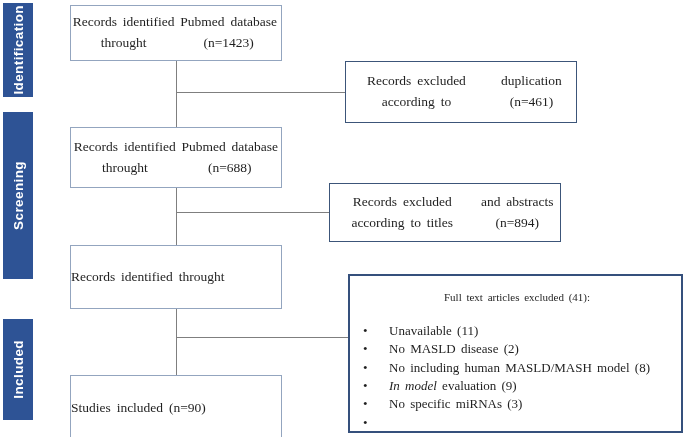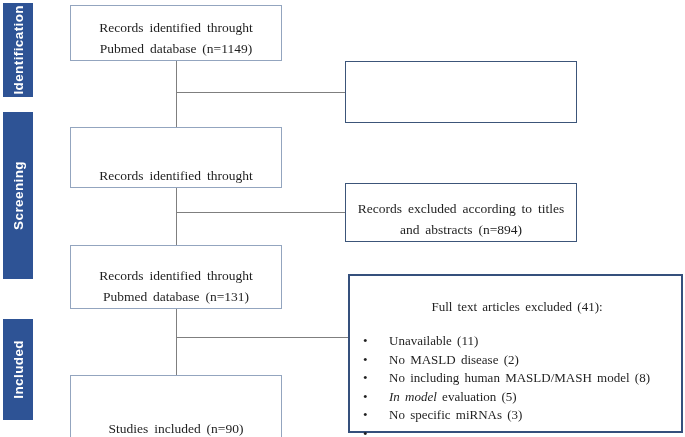--- a/index.html
+++ b/index.html
@@ -36,54 +36,54 @@
   .bar-identification { top: 3px;   height: 94px;  }
   .bar-screening      { top: 112px; height: 167px; }
   .bar-included       { top: 319px; height: 101px; }
 
   
   .box {
     position: absolute;
     background: #ffffff;
     box-sizing: border-box;
     display: flex;
-    flex-direction: column;
+    flex-direction: row;
     align-items: center;
-    justify-content: flex-end;
+    justify-content: space-between;
     text-align: center;
     font-size: 13.5px;
     line-height: 1.55;
     word-spacing: 2.5px;
   }
   .box-light { border: 1.5px solid #93a5bf; }
   .box-dark  { border: 1.5px solid #3c5579; }
 
   .box-main { left: 70px; width: 212px; }
   .box-1 { top: 5px;   height: 56px; }
   .box-2 { top: 127px; height: 61px; }
   .box-3 { top: 245px; height: 64px; }
   .box-4 { top: 375px; height: 66px; }
 
   .box-r1 { left: 345px; top: 61px;  width: 232px; height: 62px; }
-  .box-r2 { left: 345px; top: 183px; width: 232px; height: 59px; }
+  .box-r2 { left: 329px; top: 183px; width: 232px; height: 59px; }
 
   .box-r3 {
     left: 348px; top: 274px; width: 335px; height: 159px;
     border: 2px solid #35507c;
     display: block;
     text-align: left;
     padding: 12px 6px 6px 9px;
     font-size: 13px;
     line-height: 1.42;
     word-spacing: 2px;
   }
   .box-r3 .ft-title {
     text-align: center;
-    margin: 10px 0 16px 0;
-    font-size: 13px;
+    margin: 2px 0 16px 0;
+    font-size: 11px;
   }
   .ft-list { list-style: none; margin: 0; padding: 0; }
   .ft-list li { display: flex; align-items: baseline; }
   .ft-list .blt { width: 26px; flex: 0 0 26px; text-align: left; padding-left: 4px; }
 
   
   .conn { position: absolute; background: #7f7f7f; }
   .conn.v { width: 1px; }
   .conn.h { height: 1px; }
   .conn-v1 { left: 176px; top: 61px;  height: 66px; }
@@ -110,34 +110,36 @@
 
   <div class="conn v conn-v1"></div>
   <div class="conn h conn-h1"></div>
   <div class="conn v conn-v2"></div>
   <div class="conn h conn-h2"></div>
   <div class="conn v conn-v3"></div>
   <div class="conn h conn-h3"></div>
 
   <div class="box box-light box-main box-1">
     <span>Records identified throught</span>
-    <span>Pubmed database (n=1149)</span>
+    <span>Pubmed database (n=1423)</span>
   </div>
   <div class="box box-light box-main box-2">
     <span>Records identified throught</span>
+    <span>Pubmed database (n=688)</span>
   </div>
   <div class="box box-light box-main box-3">
     <span>Records identified throught</span>
-    <span>Pubmed database (n=131)</span>
   </div>
   <div class="box box-light box-main box-4">
     <span>Studies included (n=90)</span>
   </div>
 
   <div class="box box-dark box-r1">
+    <span>Records excluded according to</span>
+    <span>duplication (n=461)</span>
   </div>
   <div class="box box-dark box-r2">
     <span>Records excluded according to titles</span>
     <span>and abstracts (n=894)</span>
   </div>
 
   <div class="box box-r3">
     <div class="ft-title">Full text articles excluded (41):</div>
     <ul class="ft-list">
       <li>
@@ -147,21 +149,21 @@
       <li>
         <span class="blt">•</span>
         <span>No MASLD disease (2)</span>
       </li>
       <li>
         <span class="blt">•</span>
         <span>No including human MASLD/MASH model (8)</span>
       </li>
       <li>
         <span class="blt">•</span>
-        <span><i>In model</i><span> evaluation (5)</span></span>
+        <span><i>In model</i><span> evaluation (9)</span></span>
       </li>
       <li>
         <span class="blt">•</span>
         <span>No specific miRNAs (3)</span>
       </li>
       <li>
         <span class="blt">•</span>
       </li>
     </ul>
   </div>

